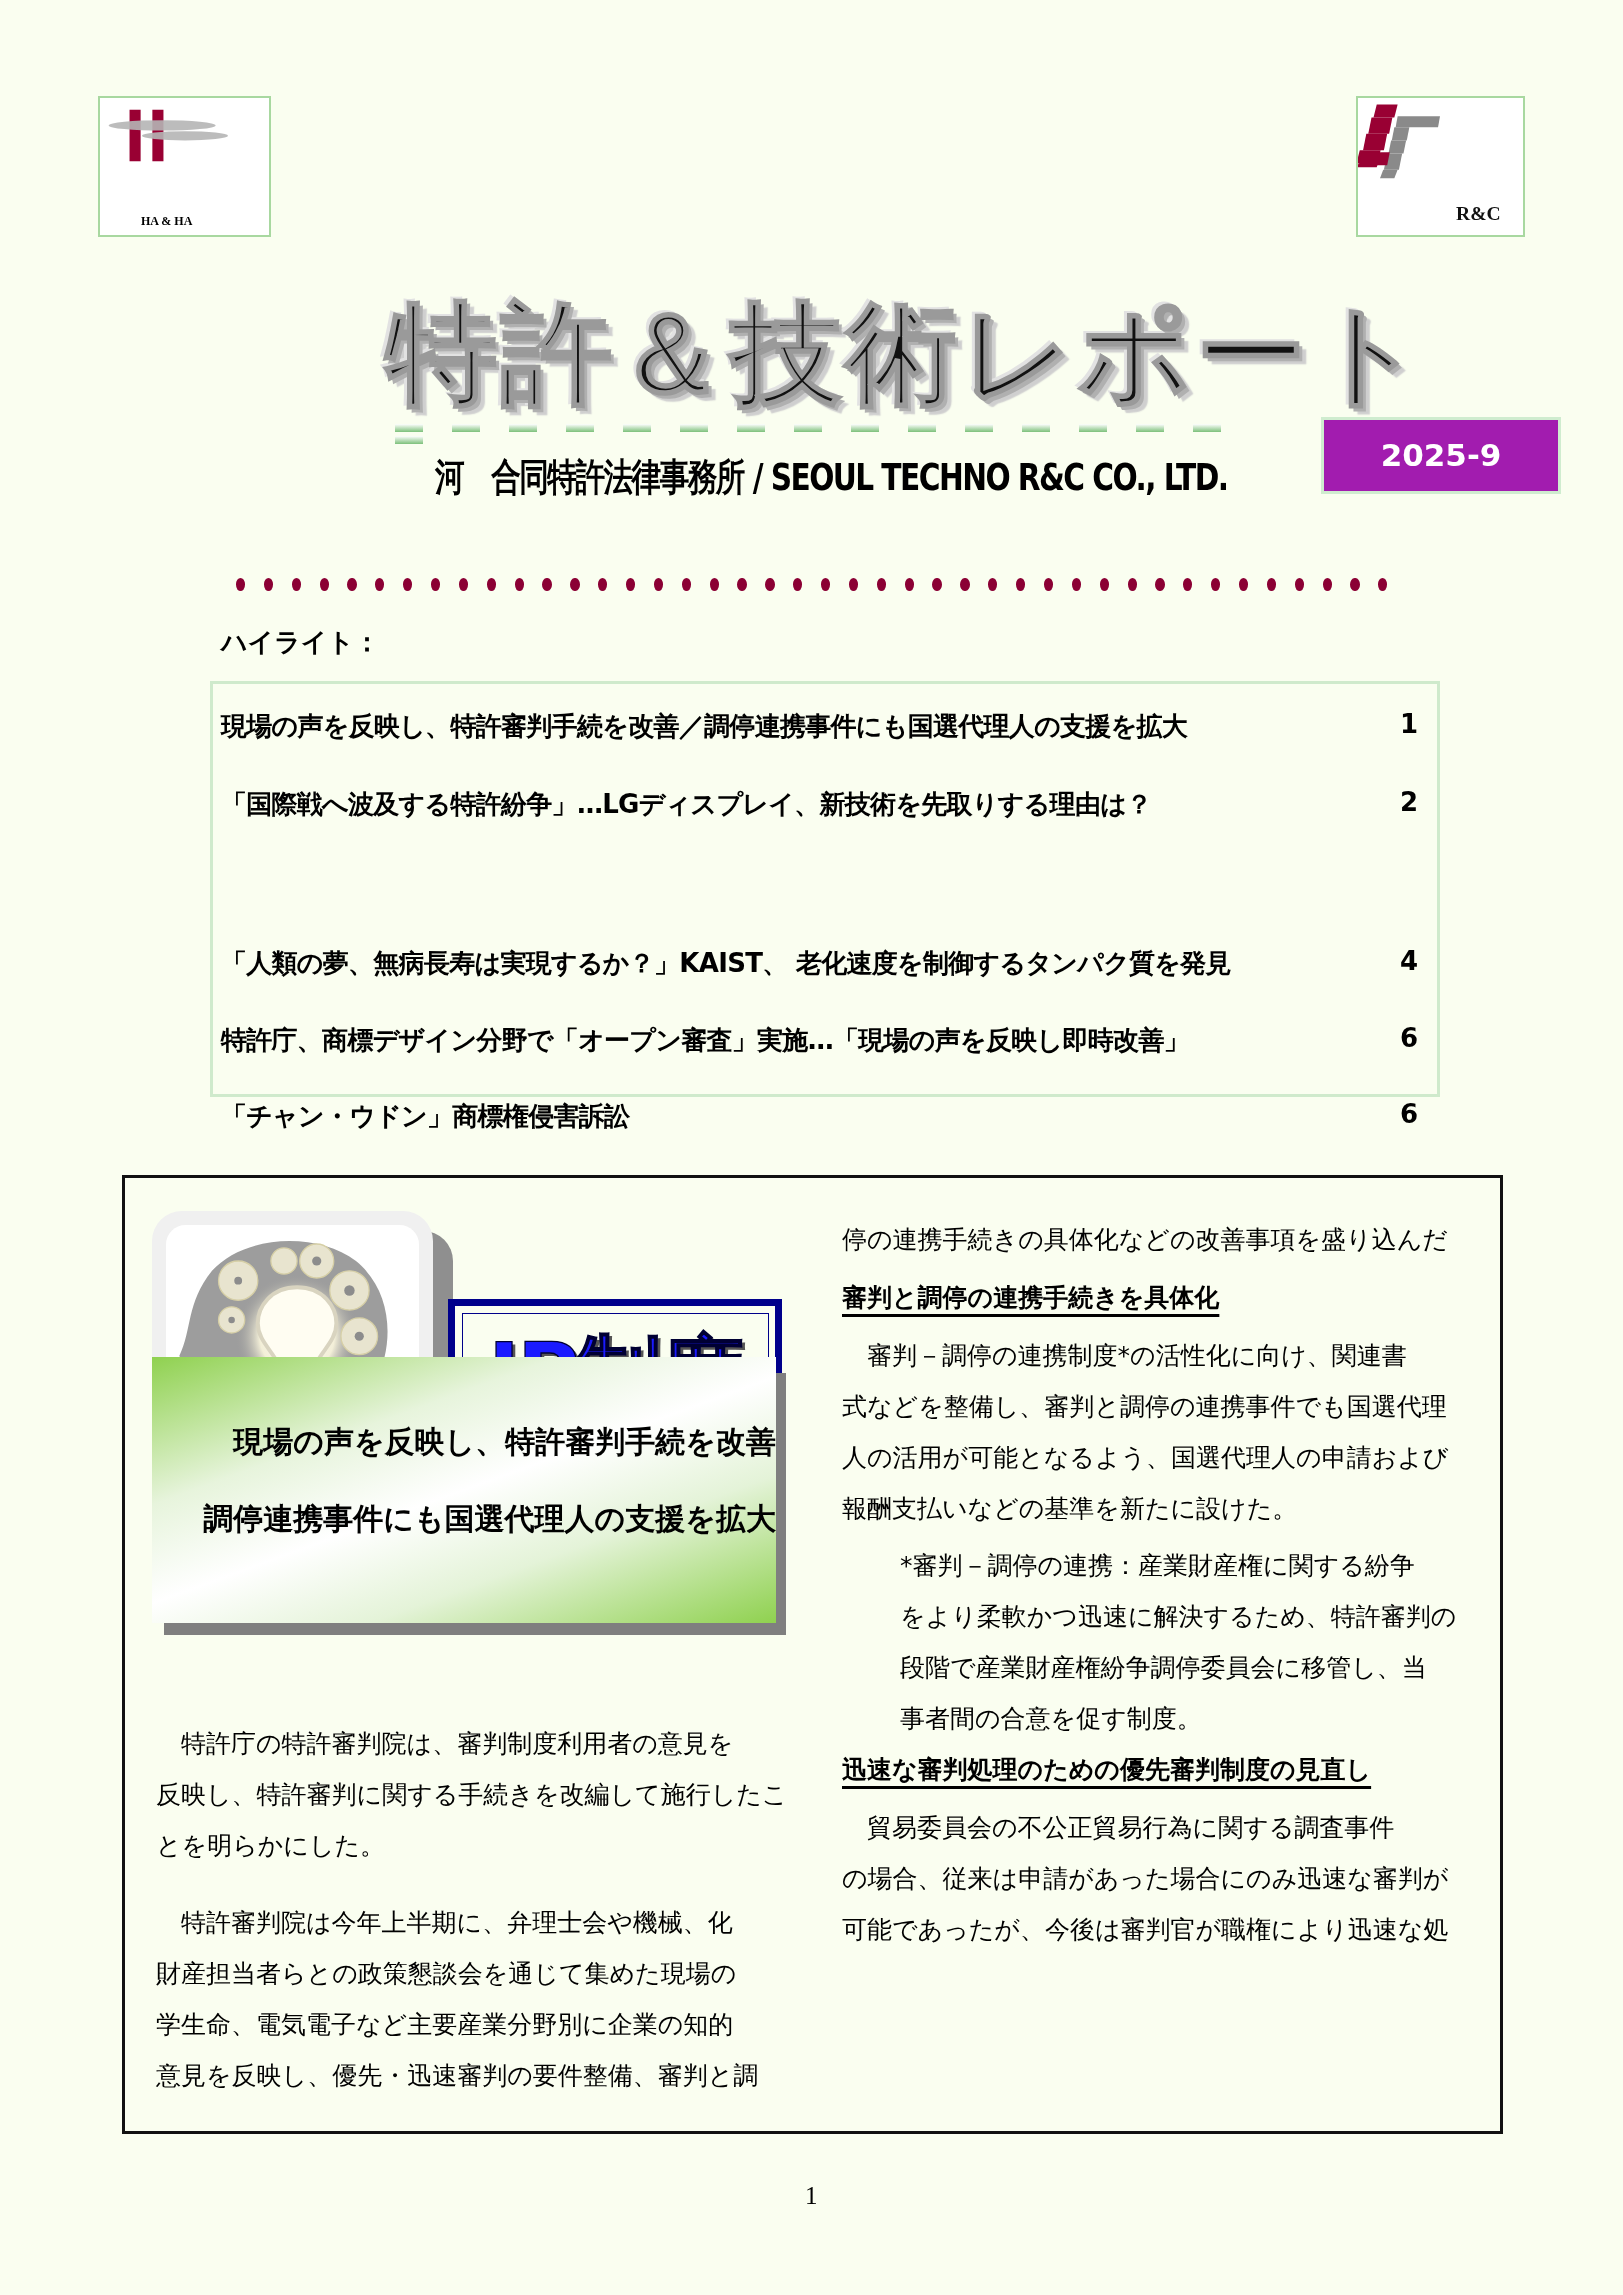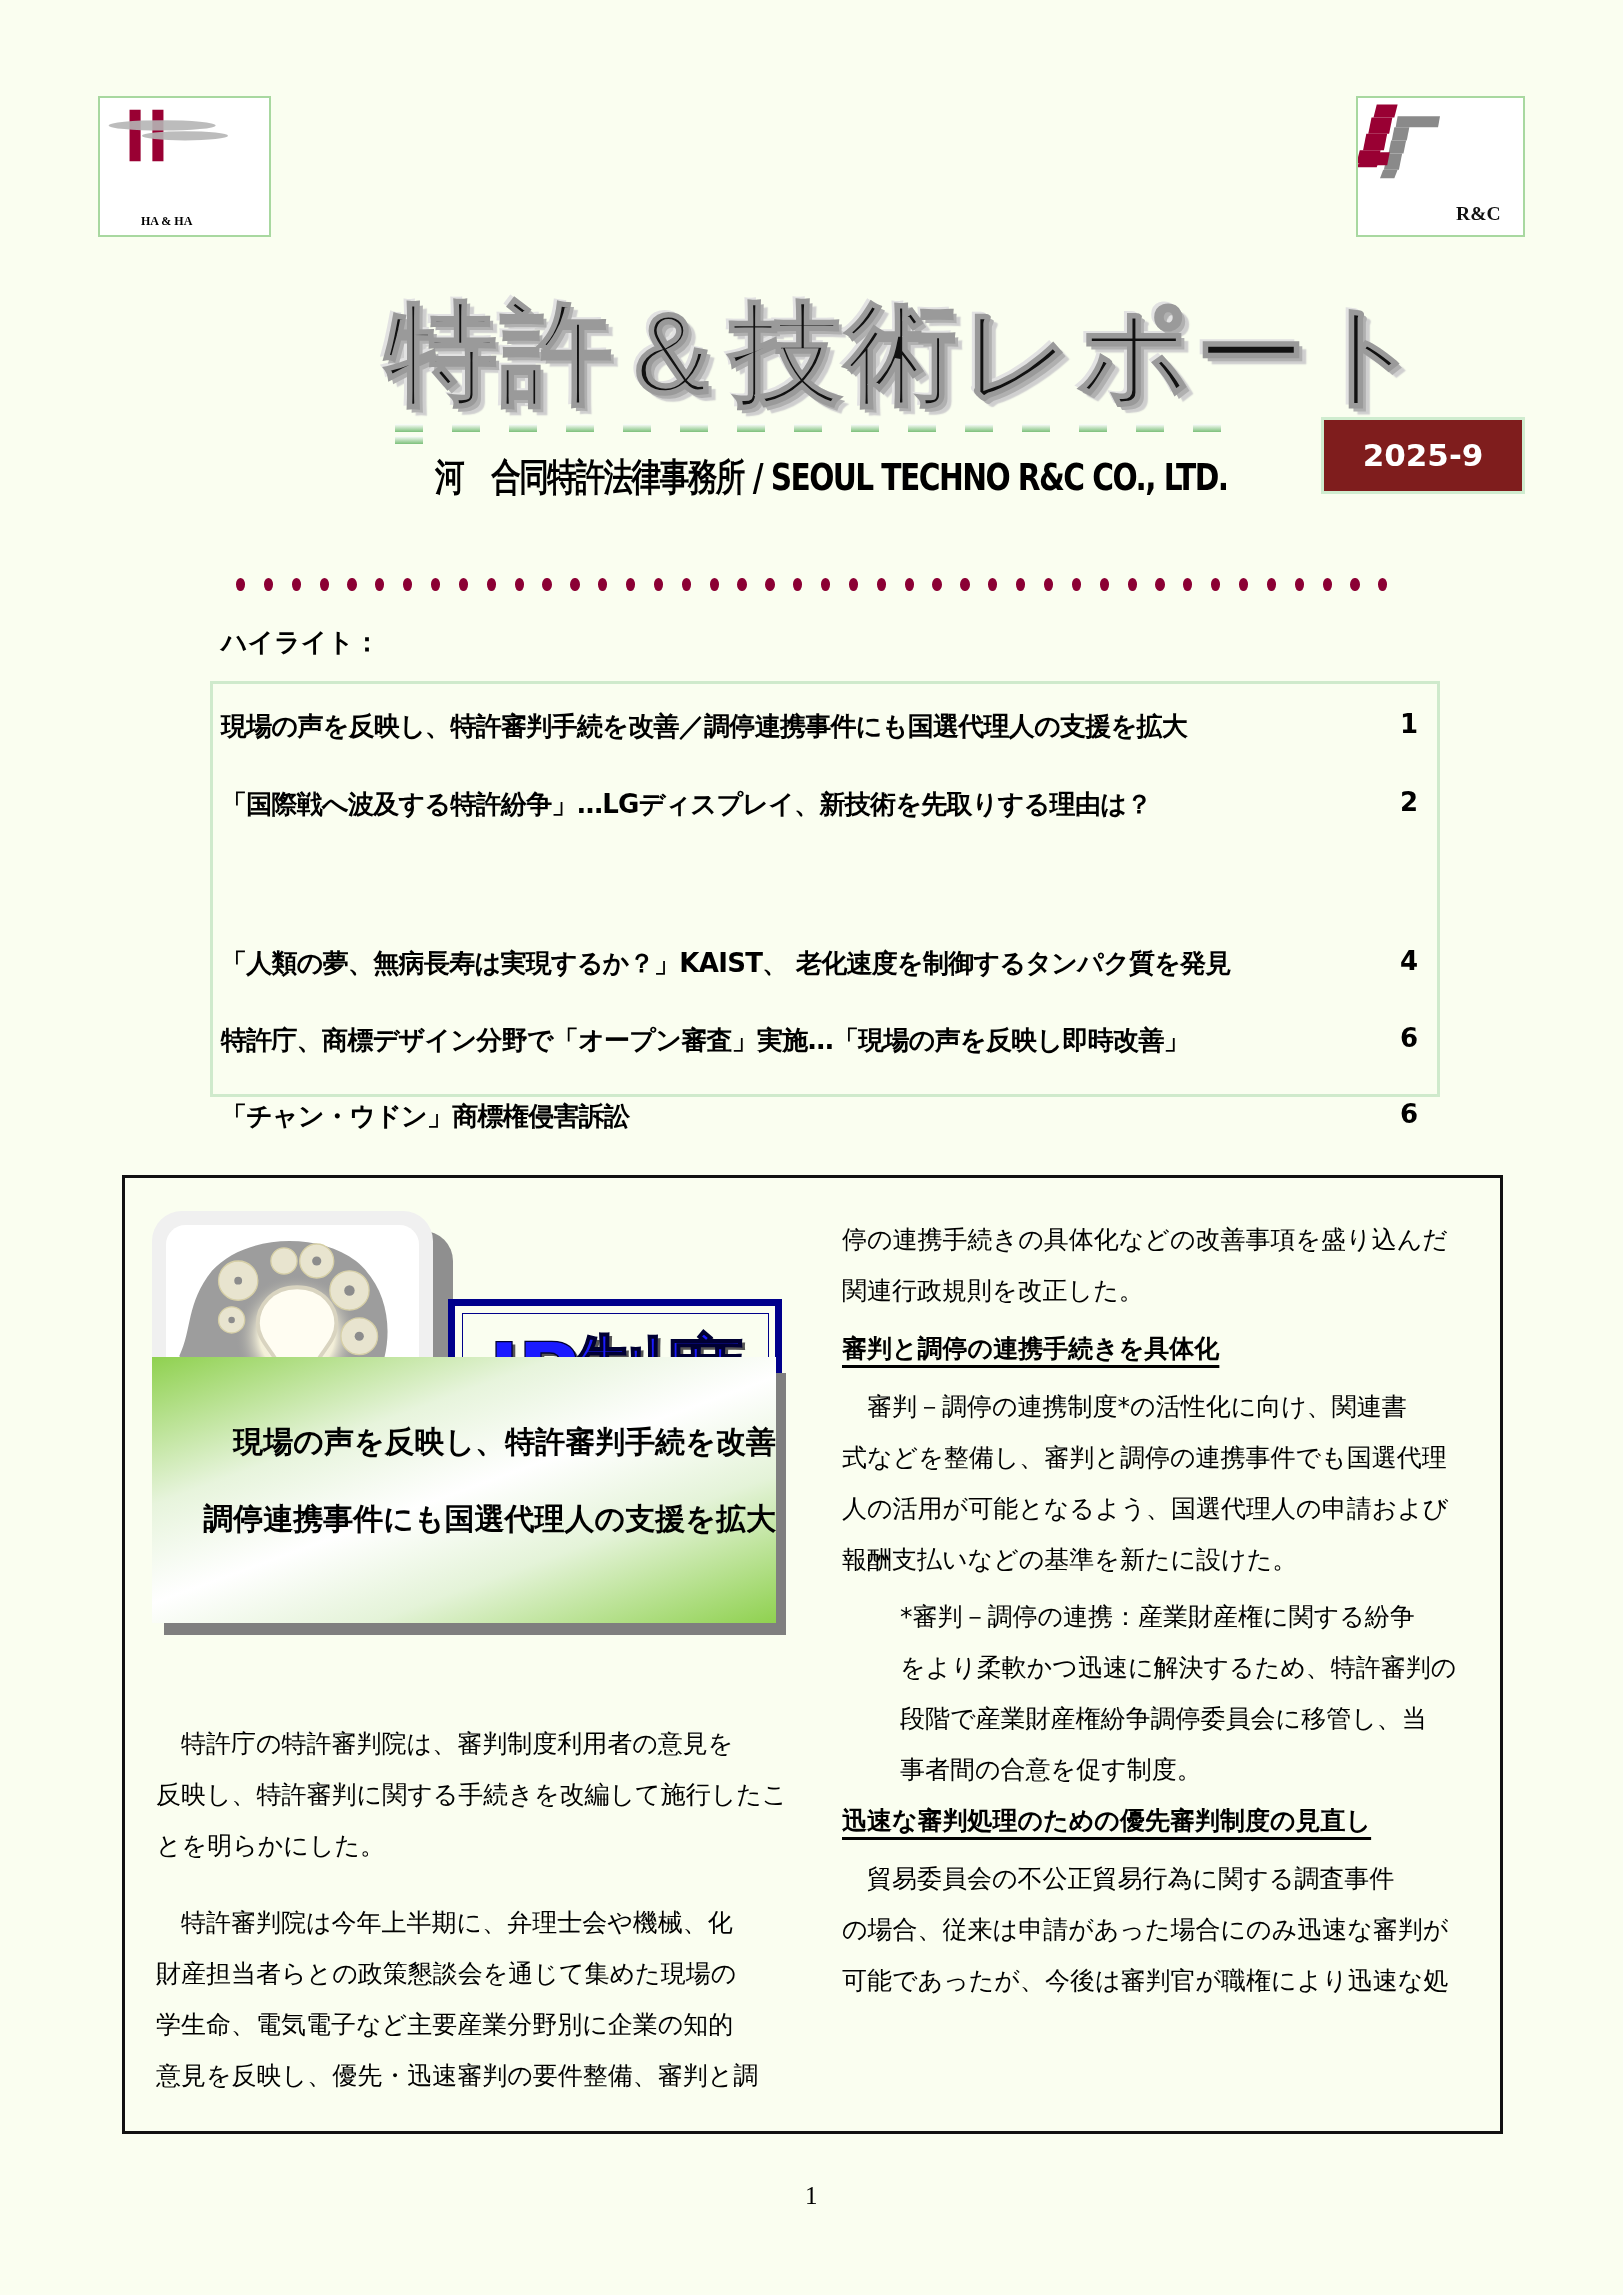--- a/index.html
+++ b/index.html
@@ -32,22 +32,22 @@
       transparent 0 0, transparent 0 0);
   }
   .dash-rule span { display:inline-block; width:28px; height:7.9px; margin-right:29px;
     background:linear-gradient(#ffffff, #7cc07a); }
   .subtitle {
     position:absolute; left:435px; top:452px; font-size:38px; font-weight:bold;
     letter-spacing:-2px; transform:scaleX(0.78); transform-origin:left center;
     white-space:nowrap;
   }
   .issue-badge {
-    position:absolute; left:1321px; top:417px; width:204px; height:77px;
-    background:#7f1d1d; border:3.3px solid #cfeccf; box-sizing:border-box;
+    position:absolute; left:1321px; top:417px; width:240px; height:77px;
+    background:#a21caf; border:3.3px solid #cfeccf; box-sizing:border-box;
     color:#fff; font-size:31px; font-weight:bold; text-align:center; line-height:71px;
   }
   .dot-rule { position:absolute; left:236px; top:578px; width:1152px; height:14.4px;
     display:flex; justify-content:space-between; }
   .dot-rule i { width:9.2px; height:13px; border-radius:50%; background:#8b0034; display:block; }
 
   
   .hl-label { position:absolute; left:221px; top:625px; font-size:26px; font-weight:bold; }
   .hl-box {
     position:absolute; left:210px; top:681px; width:1230px; height:416px;
@@ -262,21 +262,20 @@
   <p>とを明らかにした。</p>
   <p style="height:26px"></p>
   <p>　特許審判院は今年上半期に、弁理士会や機械、化</p>
   <p>財産担当者らとの政策懇談会を通じて集めた現場の</p>
   <p>学生命、電気電子など主要産業分野別に企業の知的</p>
   <p>意見を反映し、優先・迅速審判の要件整備、審判と調</p>
 </div>
 
 <div class="col" style="left:842px; top:1214px;">
   <p>停の連携手続きの具体化などの改善事項を盛り込んだ</p>
-  <p>関連行政規則を改正した。</p>
   <p style="height:6.5px"></p>
   <p class="sec">審判と調停の連携手続きを具体化</p>
   <p style="height:7.9px"></p>
   <p>　審判－調停の連携制度*の活性化に向け、関連書</p>
   <p>式などを整備し、審判と調停の連携事件でも国選代理</p>
   <p>人の活用が可能となるよう、国選代理人の申請および</p>
   <p>報酬支払いなどの基準を新たに設けた。</p>
   <p style="height:5.2px"></p>
   <div style="padding-left:58px">
     <p>*審判－調停の連携：産業財産権に関する紛争</p>

